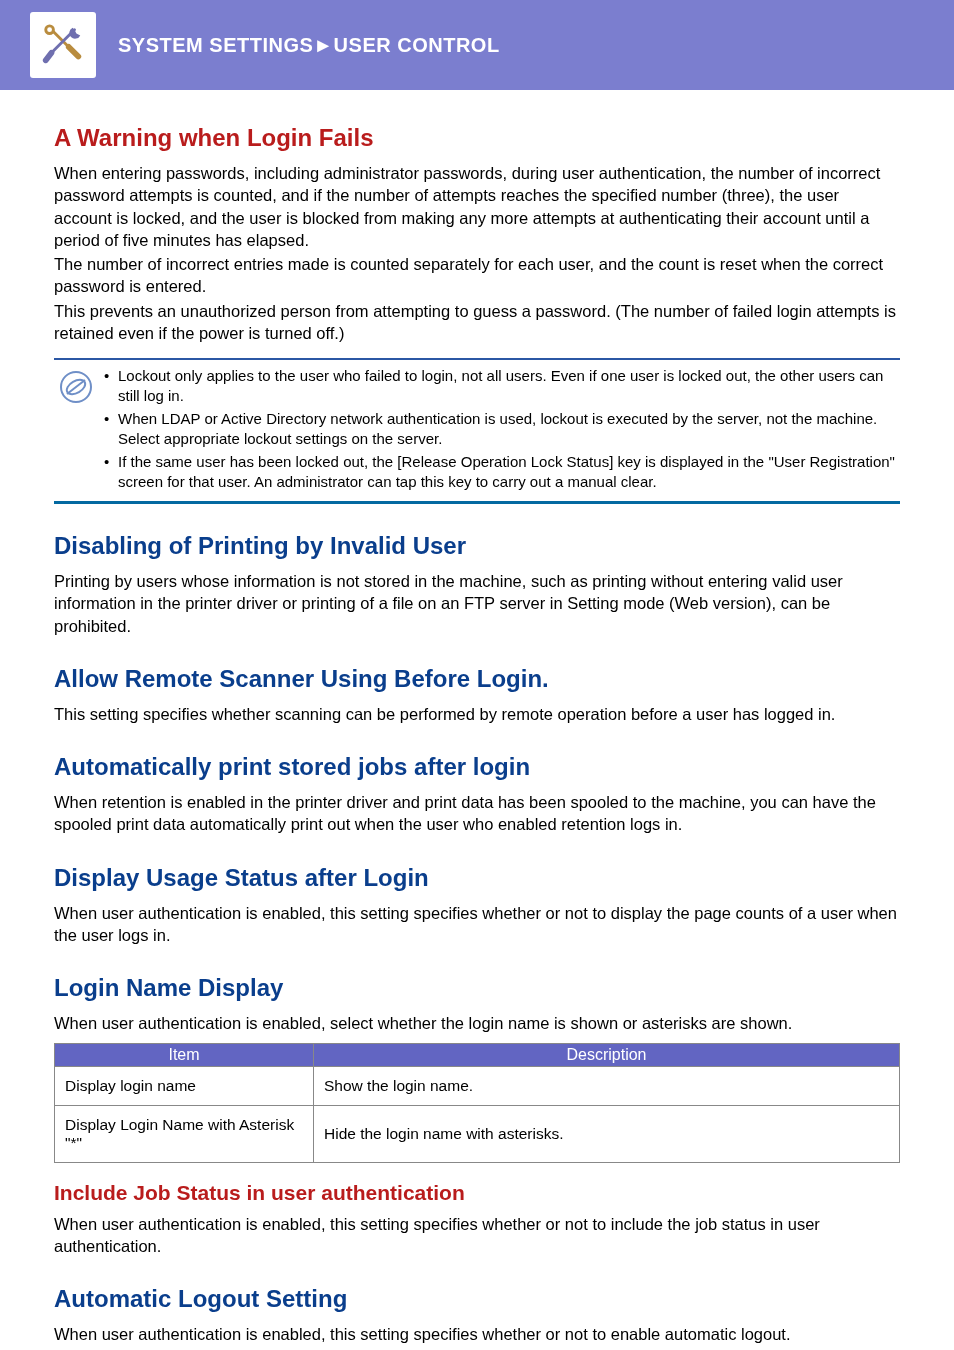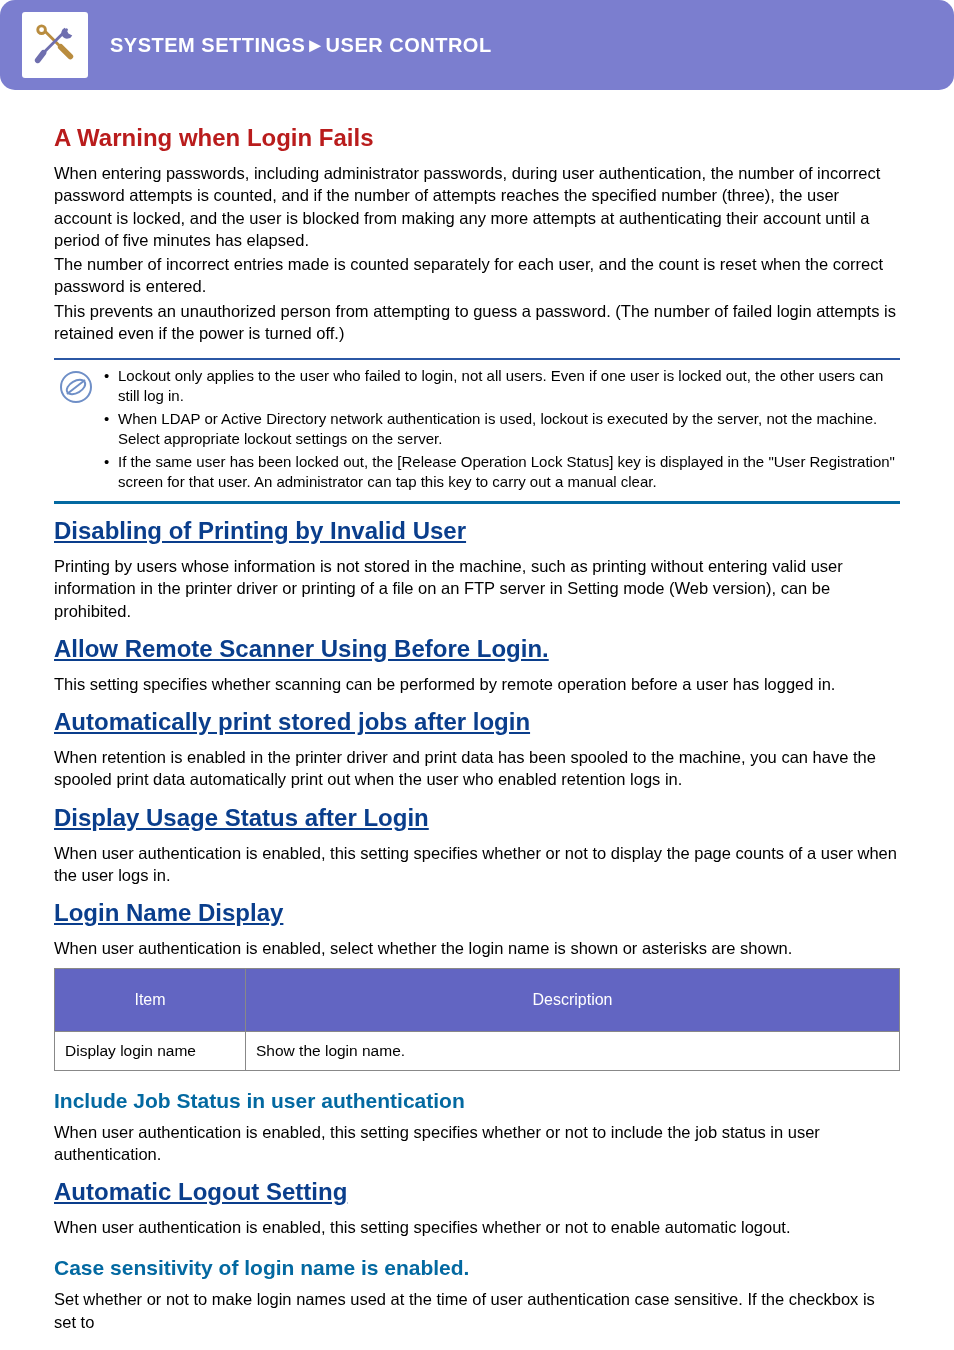--- a/index.html
+++ b/index.html
@@ -1,42 +1,42 @@
 <!DOCTYPE html>
 <html><head>
 <meta charset="utf-8">
 <style>
   * { box-sizing: border-box; margin: 0; padding: 0; }
   html, body { width: 954px; font-family: Arial, Helvetica, sans-serif; color: #000; background: #fff; }
-  .header { background: #7b7ecf; height: 90px; display: flex; align-items: center; padding-left: 22px; border-radius: 15px; }
+  .header { background: #7b7ecf; height: 90px; display: flex; align-items: center; padding-left: 30px; }
   .header-icon {
     width: 66px; height: 66px; background: #fff; border-radius: 3px;
     display: flex; align-items: center; justify-content: center; margin-right: 22px;
   }
   .header-icon svg { width: 46px; height: 46px; }
   .breadcrumb { color: #fff; font-weight: bold; font-size: 20px; letter-spacing: 0.5px; }
 
   .content { padding: 24px 54px 10px 54px; }
 
   h1.primary { font-size: 24px; font-weight: bold; color: #b91c1c; margin-top: 10px; margin-bottom: 10px; }
-  h1.link { font-size: 24px; font-weight: bold; color: #0a3e8c; margin-top: 13px; margin-bottom: 10px; text-decoration: underline; }
-  h2.link { font-size: 21px; font-weight: bold; color: #0369a1; margin-top: 18px; margin-bottom: 8px; }
+  h1.link { font-size: 24px; font-weight: bold; color: #0a3e8c; margin-top: 28px; margin-bottom: 10px; }
+  h2.link { font-size: 21px; font-weight: bold; color: #b91c1c; margin-top: 18px; margin-bottom: 8px; }
   p { font-size: 16.5px; line-height: 1.35; margin-bottom: 2px; }
 
   .note-separator { border-top: 2px solid #2b57a4; margin-top: 14px; }
   .note-block { display: flex; align-items: flex-start; padding: 6px 0 6px 0; border-bottom: 3px solid #0369a1; }
   .note-icon { width: 44px; flex: none; display:flex; justify-content:center; padding-top:4px; }
   .note-list { list-style: none; padding-left: 6px; }
   .note-list li { position: relative; padding-left: 14px; font-size: 15px; line-height: 1.3; margin-bottom: 4px; }
   .note-list li::before { content: "•"; position: absolute; left: 0; top: 0; }
 
   table.data { width: 100%; border-collapse: collapse; margin-top: 8px; margin-bottom: 4px; }
-  table.data th { background: #6265c2; color: #fff; font-weight: normal; font-size: 16px; padding: 22px 10px; border: 1px solid #888; }
+  table.data th { background: #6265c2; color: #fff; font-weight: normal; font-size: 16px; padding: 2px 10px; border: 1px solid #888; }
   table.data td { font-size: 15.5px; padding: 10px 10px; border: 1px solid #888; vertical-align: middle; }
-  table.data td:first-child { width: 191px; }
+  table.data td:first-child { width: 259px; }
 </style>
 </head>
 <body>
 
 <div class="header">
   <div class="header-icon">
     <svg viewBox="0 0 48 48">
       <g fill="none" stroke="#6f6faf" stroke-width="3" stroke-linecap="round">
         <path d="M12 8 L30 26" stroke="#b98c3e"></path>
         <path d="M30 26 L40 36" stroke="#b98c3e" stroke-width="6"></path>
@@ -94,20 +94,24 @@
       <tr>
         <th>Item</th>
         <th>Description</th>
       </tr>
     </thead>
     <tbody>
       <tr>
         <td>Display login name</td>
         <td>Show the login name.</td>
       </tr>
+      <tr>
+        <td>Display Login Name with Asterisk "*"</td>
+        <td>Hide the login name with asterisks.</td>
+      </tr>
     </tbody>
   </table>
 
   <h2 class="link">Include Job Status in user authentication</h2>
   <p>When user authentication is enabled, this setting specifies whether or not to include the job status in user authentication.</p>
 
   <h1 class="link">Automatic Logout Setting</h1>
   <p>When user authentication is enabled, this setting specifies whether or not to enable automatic logout.</p>
 
   <h2 class="link">Case sensitivity of login name is enabled.</h2>

